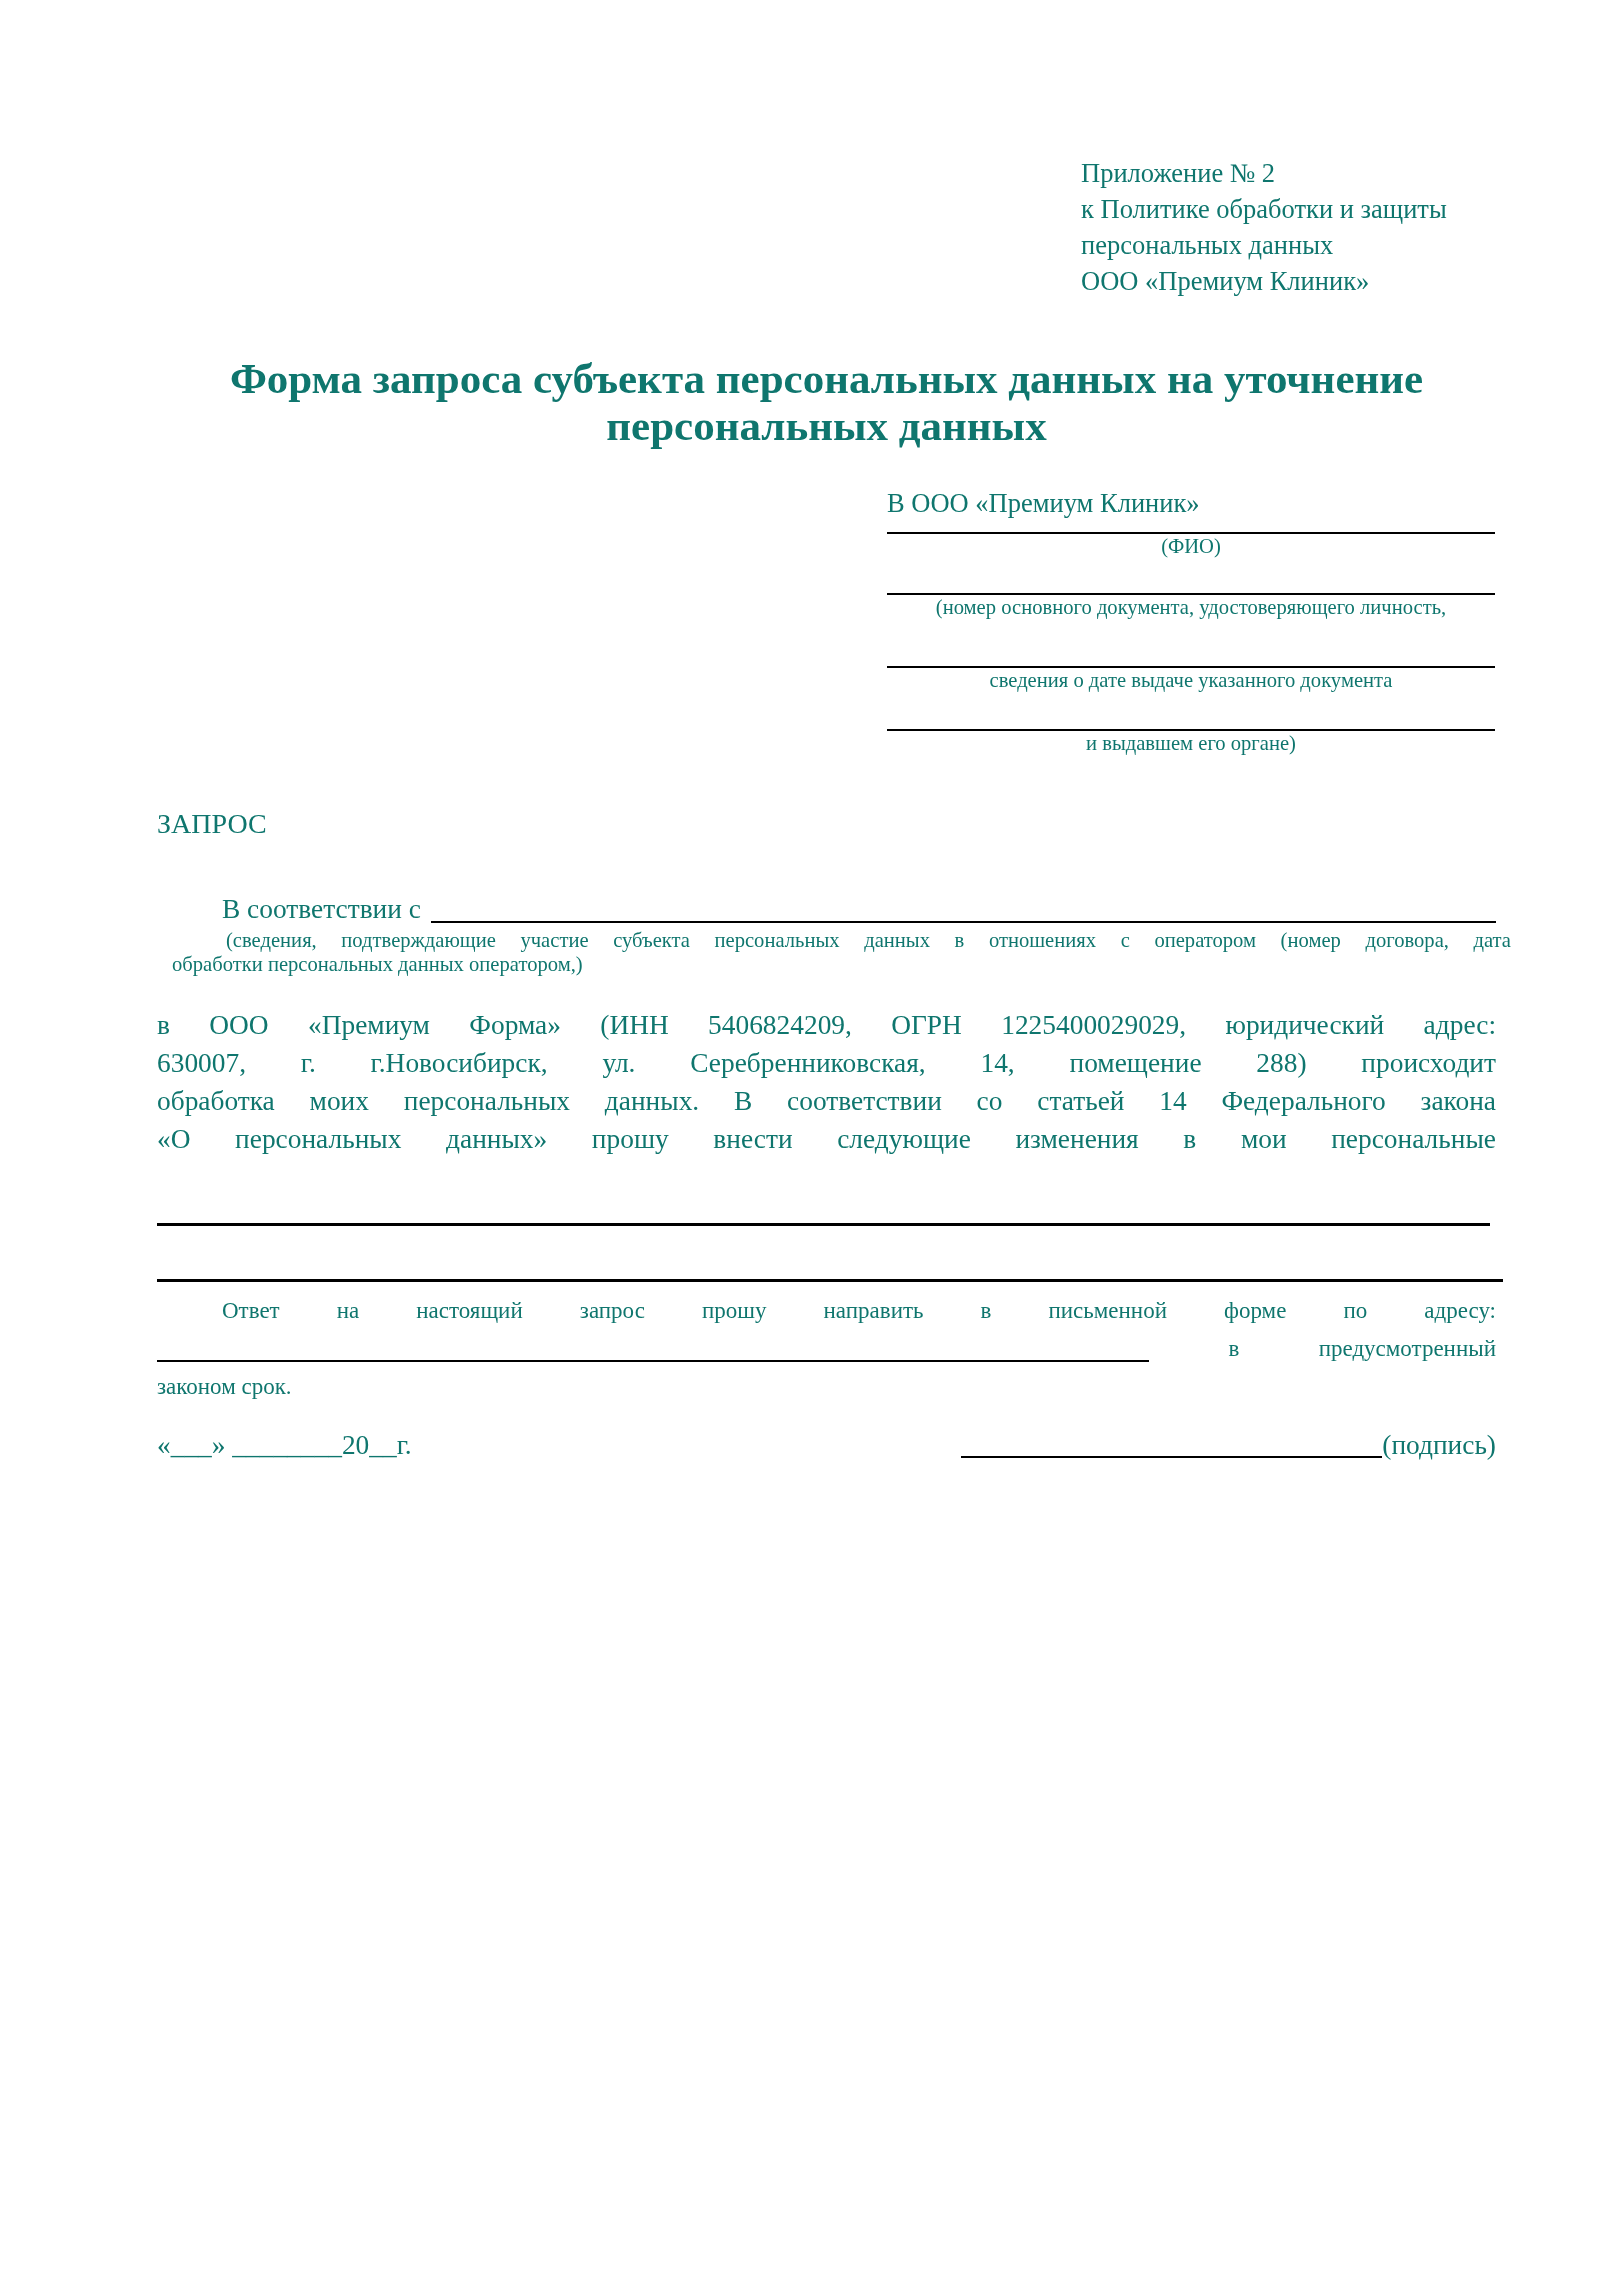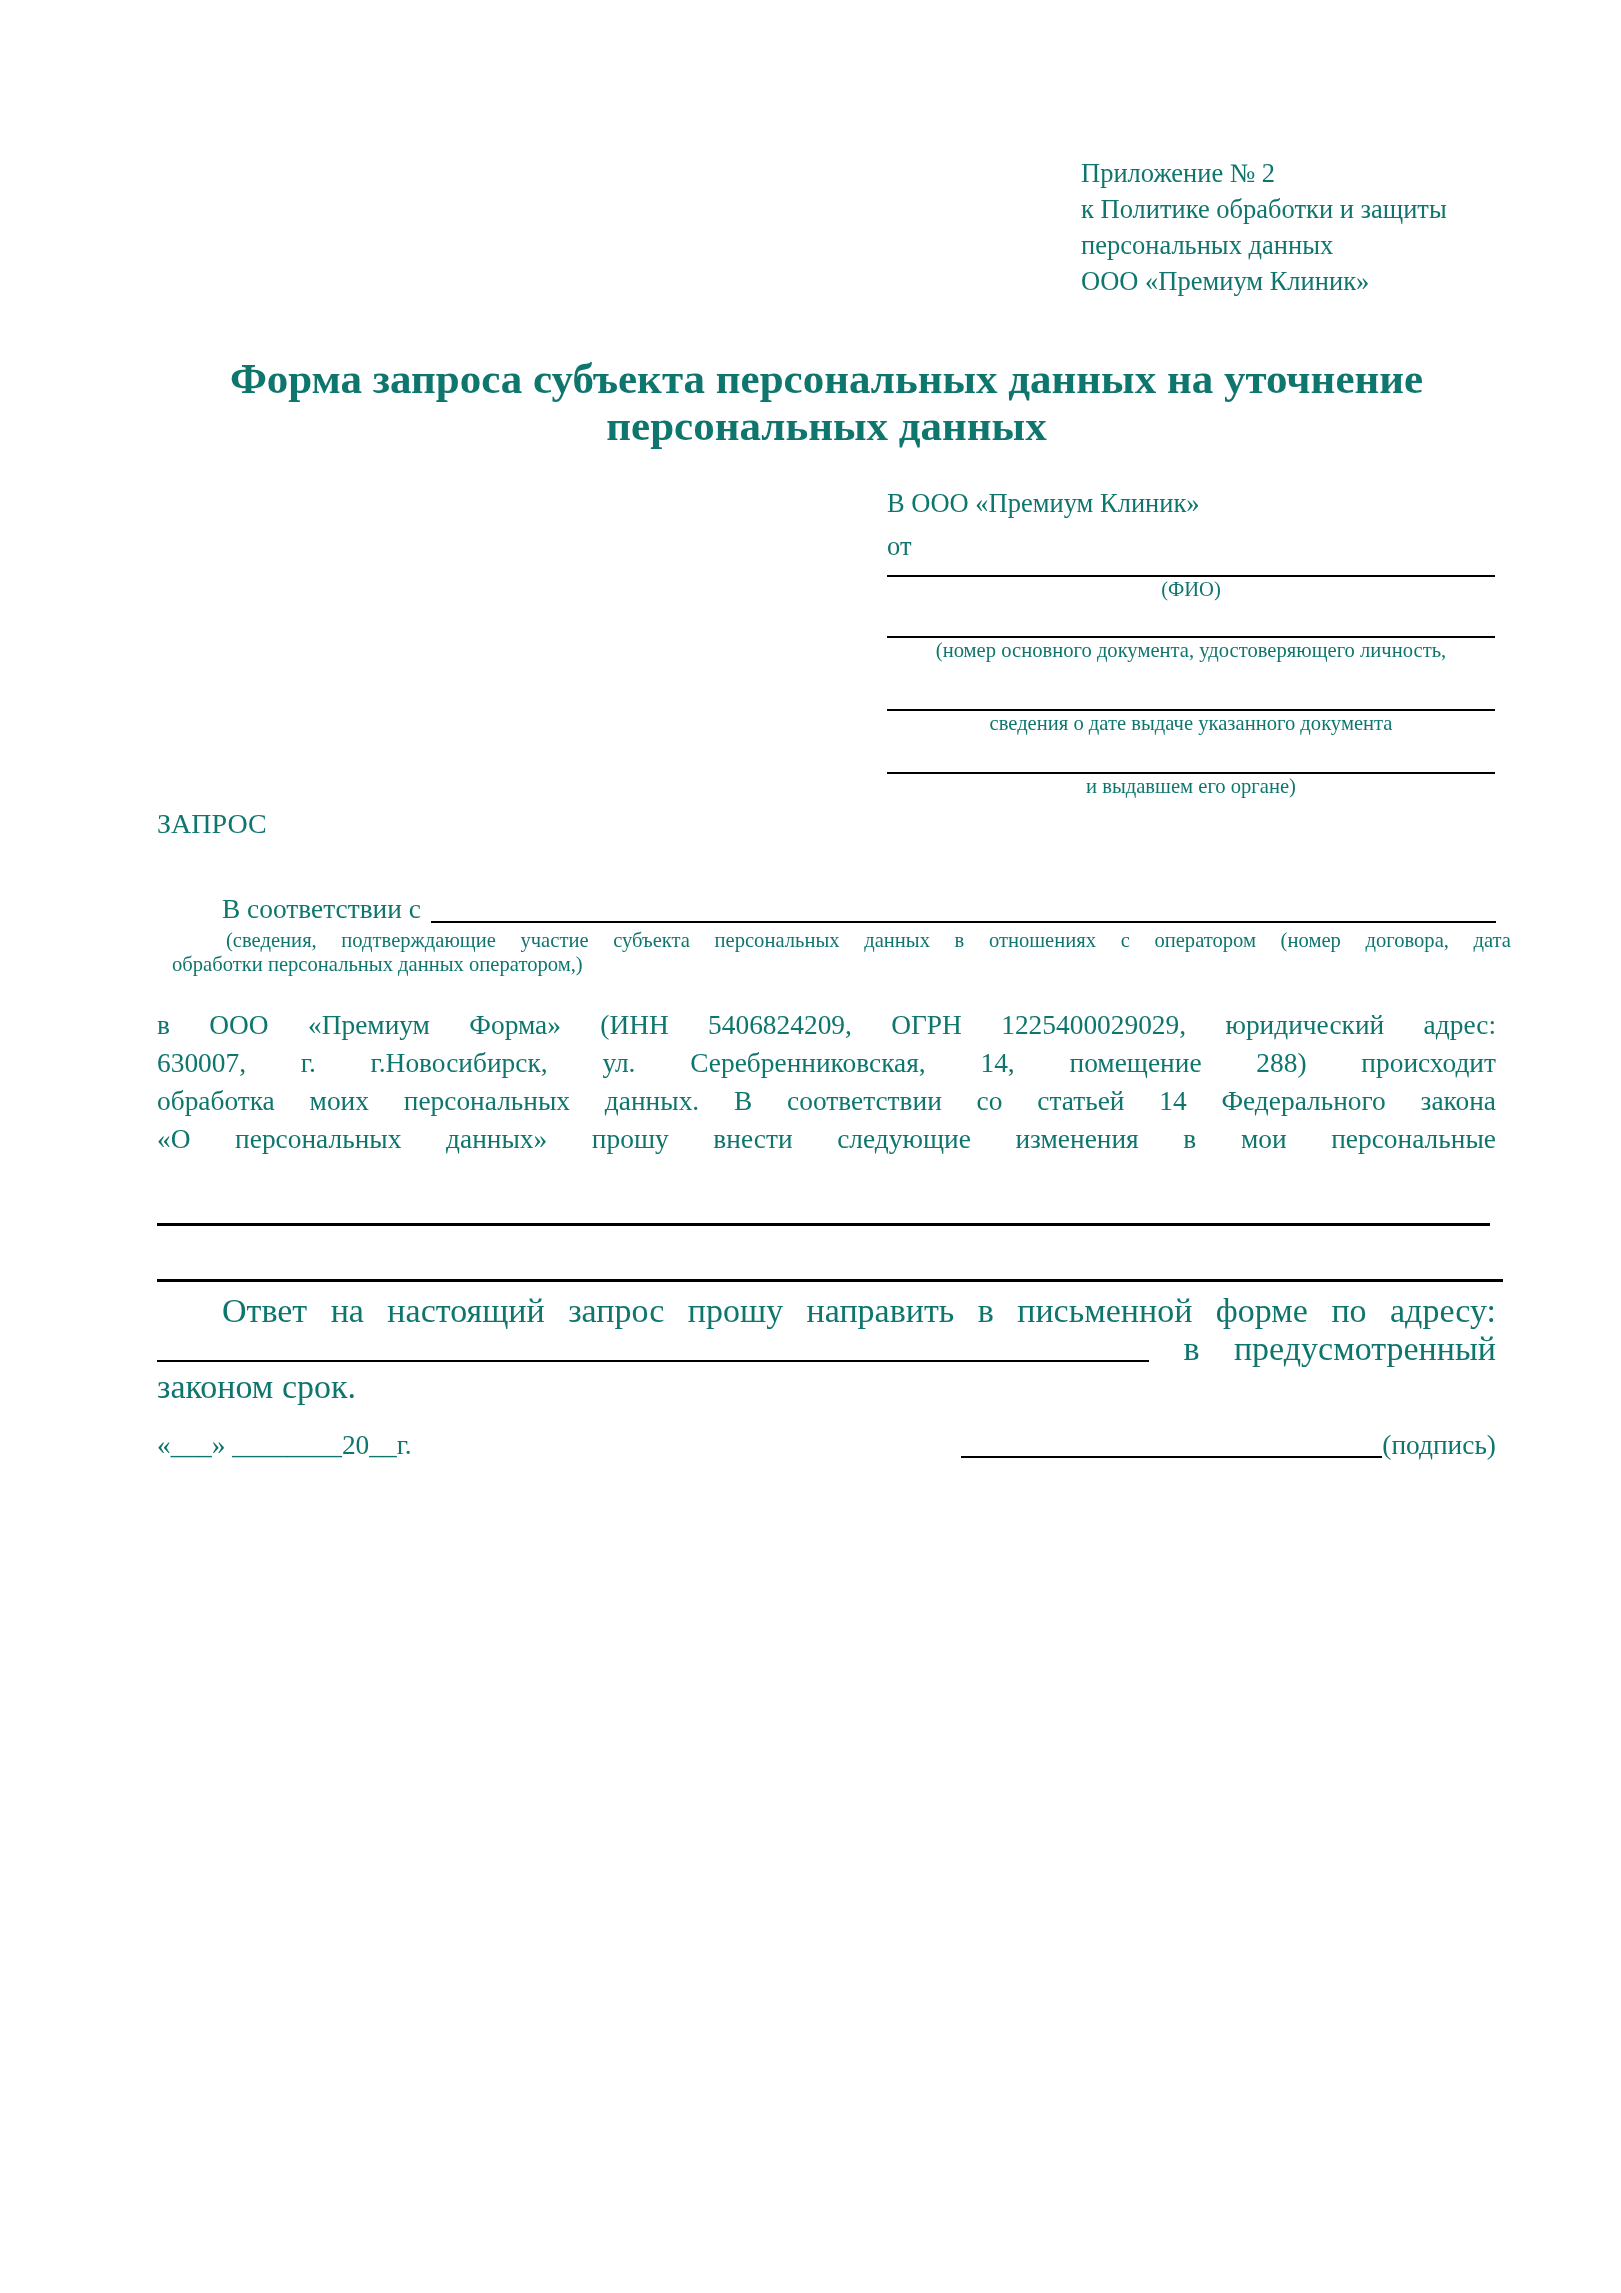--- a/index.html
+++ b/index.html
@@ -37,21 +37,21 @@
   .note { left:172px; top:929px; width:1339px; font-size:20.6px; line-height:23.5px; }
   .note-l1 { text-indent:54px; }
   .just { text-align:justify; text-align-last:justify; }
 
   .bodypar { left:157px; top:1006px; width:1339px; font-size:27.4px; line-height:38px; }
 
   .hr { position:absolute; height:2.9px; background:#000; }
   .hr1 { left:157px; top:1223px; width:1333px; }
   .hr2 { left:157px; top:1279px; width:1346px; }
 
-  .reply { left:157px; top:1292px; width:1339px; font-size:34px; line-height:38px; }
+  .reply { left:157px; top:1292px; width:1339px; font-size:23px; line-height:38px; }
   .reply-l1 { text-indent:65px; }
   .reply-l2 { display:flex; justify-content:space-between; align-items:flex-end; height:38px; }
   .addr-line { width:992px; border-bottom:2.9px solid #000; height:1px; margin-bottom:5.9px; }
 
   .footer-row { left:157px; top:1426px; width:1339px; display:flex; align-items:flex-end; font-size:27.4px; line-height:39px; }
   .spacer { flex:1; }
   .sig-line { width:421px; border-bottom:2.9px solid #000; height:1px; margin-bottom:6.9px; }
 </style>
 </head>
 <body>
@@ -65,21 +65,20 @@
     <div>ООО «Премиум Клиник»</div>
   </div>
 
   <div class="blk title">
     <div>Форма запроса субъекта персональных данных на уточнение</div>
     <div>персональных данных</div>
   </div>
 
   <div class="blk recipient">
     <div class="r-row">В ООО «Премиум Клиник»</div>
-    <div class="r-row">от</div>
     <div class="r-ul r-ul1"></div>
     <div class="r-label">(ФИО)</div>
     <div class="r-ul r-ul2"></div>
     <div class="r-label">(номер основного документа, удостоверяющего личность,</div>
     <div class="r-ul r-ul3"></div>
     <div class="r-label">сведения о дате выдаче указанного документа</div>
     <div class="r-ul r-ul4"></div>
     <div class="r-label">и выдавшем его органе)</div>
   </div>
 

